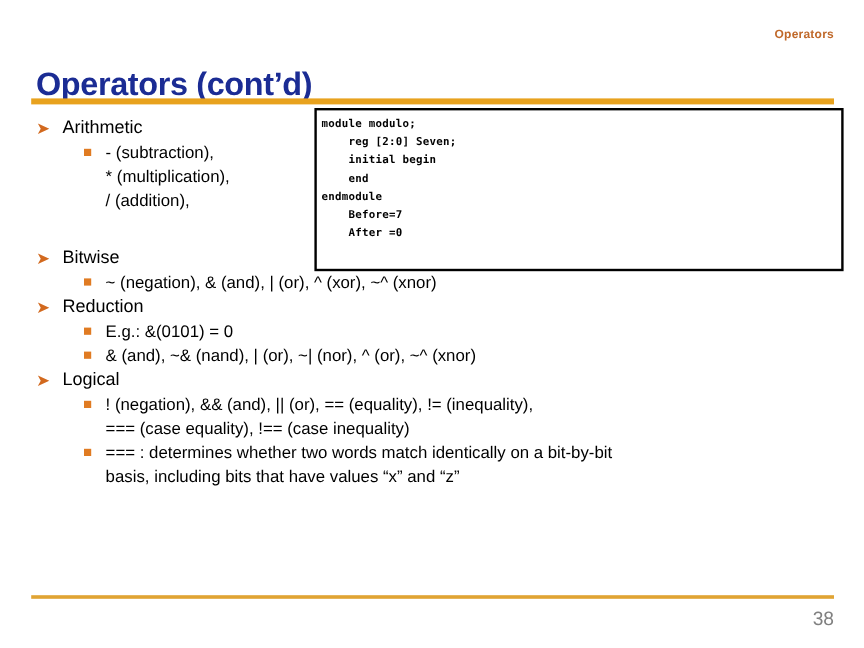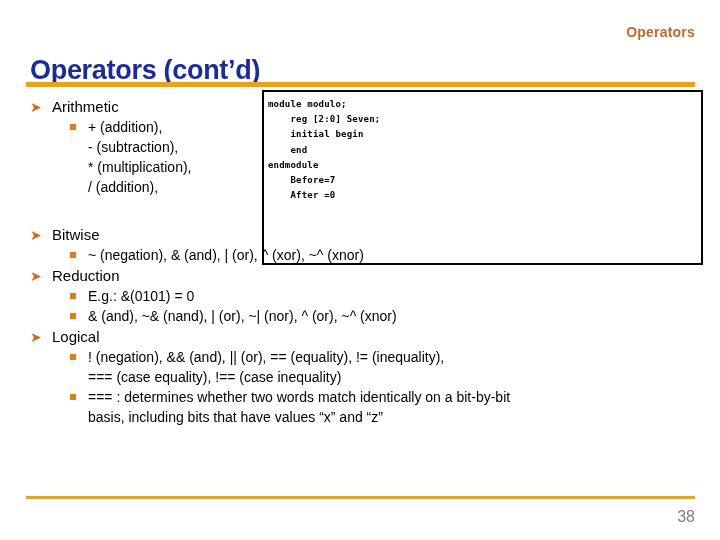--- a/index.html
+++ b/index.html
@@ -14,21 +14,21 @@
     overflow: hidden;
     font-family: "Liberation Sans", sans-serif;
     -webkit-font-smoothing: none;
   }
 
   
   .slide-header-label {
     position: absolute;
     top: 24px;
     right: 25px;
-    font-size: 14px;
+    font-size: 10px;
     font-weight: bold;
     color: #C0692A;
     letter-spacing: 0.2px;
   }
   .slide-title {
     position: absolute;
     left: 30px;
     top: 55px;
     font-size: 27px;
     font-weight: bold;
@@ -59,21 +59,21 @@
     font-size: 16px;
     color: #808080;
   }
 
   
   .code-box {
     position: absolute;
     left: 262px;
     top: 90px;
     width: 441px;
-    height: 175px;
+    height: 136px;
     border: 2px solid #000000;
     background: #ffffff;
     box-sizing: border-box;
     padding: 5px 0 0 4px;
   }
   .code-line {
     font-family: "DejaVu Sans Mono", "Liberation Mono", monospace;
     font-size: 9px;
     font-weight: bold;
     color: #000000;
@@ -149,21 +149,20 @@
 </div>
 
 <div class="bullets">
 
   <div class="b1">
     <span class="mark arrow-glyph">➤</span>
     <span>Arithmetic</span>
   </div>
   <div class="b2">
     <span class="mark"></span>
-    <span class="cont">+ (addition),</span>
     <span class="cont">- (subtraction),</span>
     <span class="cont">* (multiplication),</span>
     <span class="cont">/ (addition),</span>
   </div>
 
   <div class="gap-before-bitwise"></div>
 
   <div class="b1">
     <span class="mark arrow-glyph">➤</span>
     <span>Bitwise</span>

